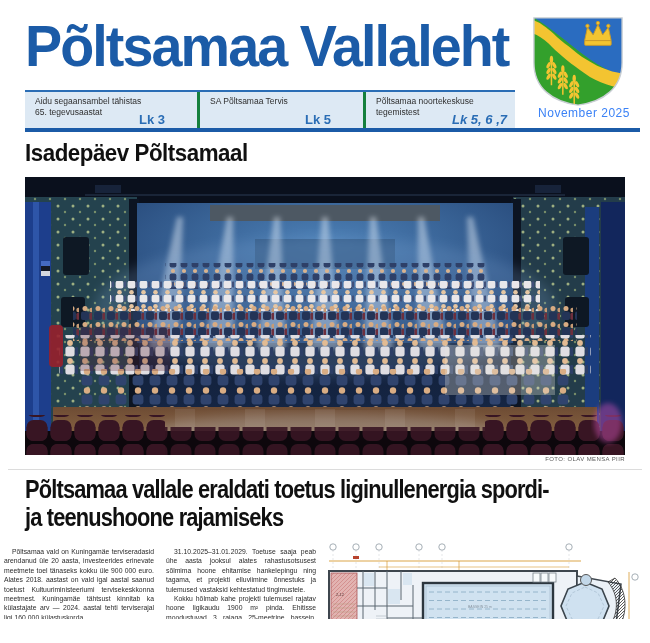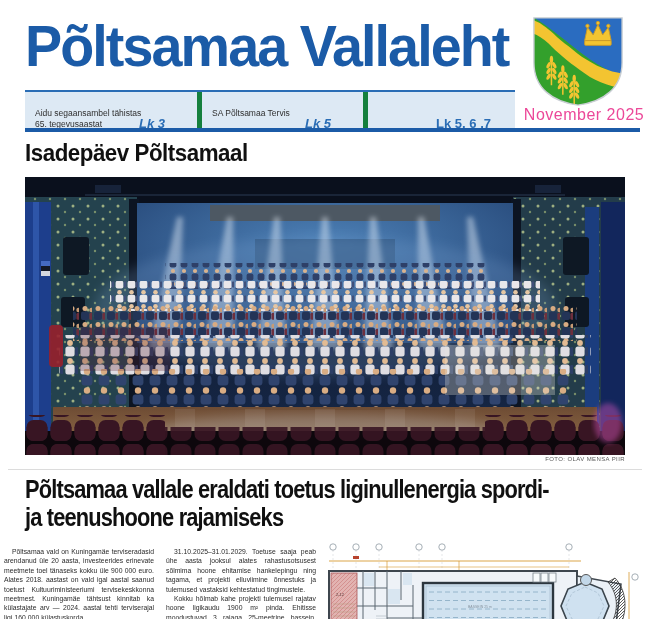--- a/index.html
+++ b/index.html
@@ -5,28 +5,28 @@
   html,body{margin:0;padding:0;background:#fff;}
   .page{position:relative;width:650px;height:619px;background:#ffffff;overflow:hidden;
         font-family:"Liberation Sans",sans-serif;color:#1b1b1b;}
 
   
   .np-title{position:absolute;left:25px;top:14px;margin:0;font-size:58px;font-weight:bold;
             color:#1b5ba7;letter-spacing:-2px;transform:scaleX(.96);transform-origin:left top;
             white-space:nowrap;line-height:1.1;}
   .arms{position:absolute;left:529px;top:15px;width:98px;height:92px;}
   .issue-date{position:absolute;left:522px;top:106px;width:124px;text-align:center;
-              font-size:16px;color:#ec4899;letter-spacing:.5px;}
+              font-size:12px;color:#3b82f6;letter-spacing:.5px;}
   .teaser-bar{position:absolute;left:25px;top:90px;width:490px;height:38px;background:#dde9f4;
               border-top:2px solid #2a6db5;display:grid;grid-template-columns:172px 166px 152px;box-sizing:border-box;}
   .teaser{position:relative;padding:4px 6px 2px 10px;box-sizing:border-box;}
-  .teaser + .teaser{border-left:5px solid #15803d;}
-  .teaser-text{display:block;font-size:8.5px;line-height:1.3;color:#2e2e2e;max-width:115px;margin-top:12px;}
+  .teaser + .teaser{border-left:3px solid #15803d;}
+  .teaser-text{display:block;font-size:8.5px;line-height:1.3;color:#2e2e2e;max-width:115px;}
   .teaser-page{position:absolute;bottom:1px;font-weight:bold;font-size:13px;color:#2a6db5;}
-  .tp-right-32{right:32px;font-style:italic;} .tp-right-8{right:24px;}
+  .tp-right-32{right:32px;} .tp-right-8{right:8px;font-style:italic;}
   .masthead-rule{position:absolute;left:25px;top:128px;width:615px;height:4px;background:#1b5ba7;}
 
   
   .headline1{position:absolute;left:25px;top:139px;margin:0;font-size:24px;font-weight:bold;
              color:#101010;letter-spacing:-.5px;transform:scaleX(.93);transform-origin:left top;white-space:nowrap;}
   .photo{position:absolute;left:25px;top:177px;width:600px;height:278px;overflow:hidden;background:#101a2c;}
   .photo svg{display:block;}
   .photo-credit{position:absolute;left:325px;top:456px;width:300px;text-align:right;
                 font-size:6px;color:#5a5a5a;letter-spacing:.4px;}
 
@@ -94,20 +94,21 @@
     <div class="teaser-bar">
       <div class="teaser">
         <span class="teaser-text">Aidu segaansambel tähistas 65. tegevusaastat</span>
         <span class="teaser-page tp-right-32">Lk 3</span>
       </div>
       <div class="teaser">
         <span class="teaser-text">SA Põltsamaa Tervis</span>
         <span class="teaser-page tp-right-32">Lk 5</span>
       </div>
       <div class="teaser">
+        <span class="teaser-text">Põltsamaa noortekeskuse tegemistest</span>
         <span class="teaser-page tp-right-8">Lk 5, 6 ,7</span>
       </div>
     </div>
     <div class="masthead-rule"></div>
   </header>
 
   <section>
     <h2 class="headline1">Isadepäev Põltsamaal</h2>
 
     <div class="photo">

